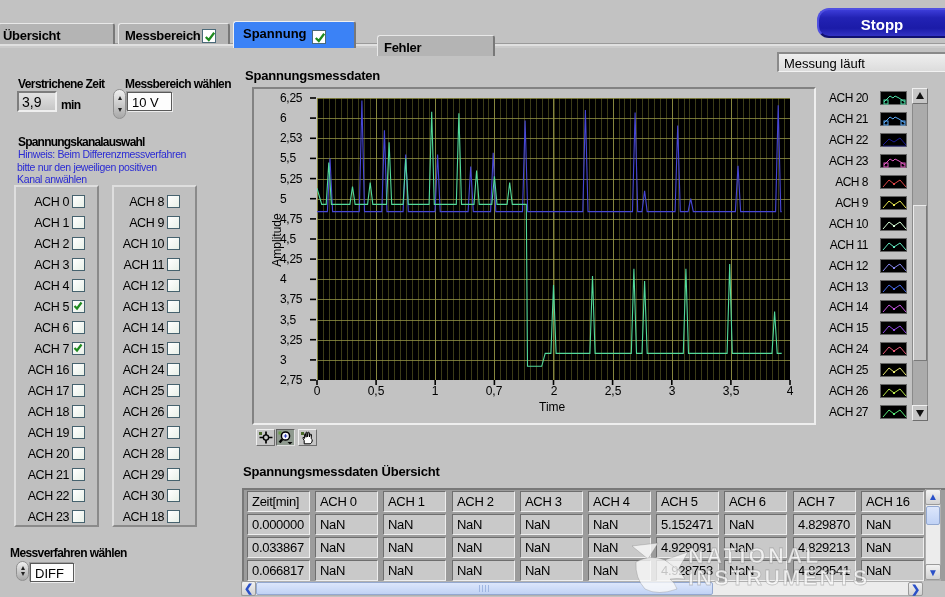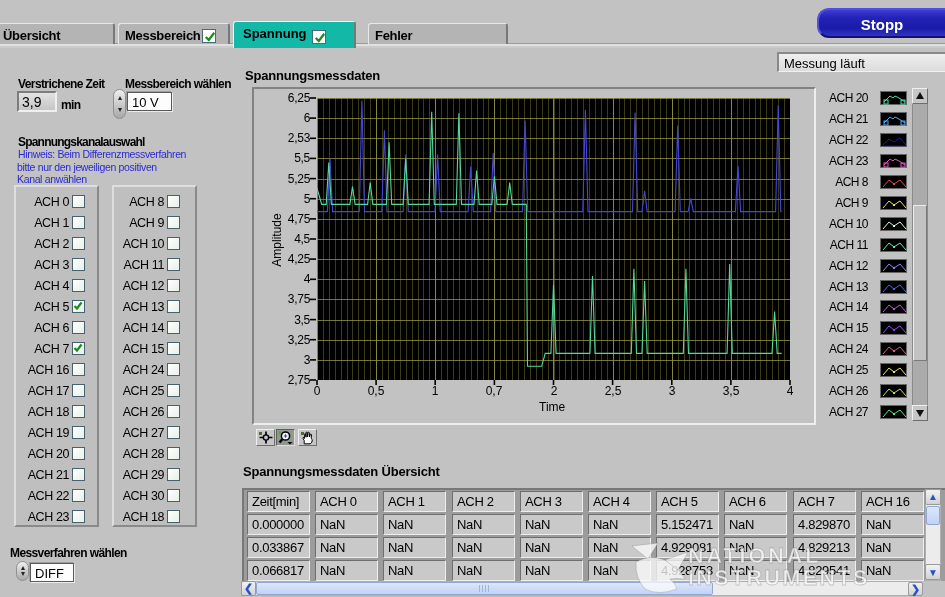--- a/index.html
+++ b/index.html
@@ -1,20 +1,20 @@
 <!DOCTYPE html>
 <html><head><meta charset="utf-8"><style>
 *{margin:0;padding:0;box-sizing:border-box}
 html,body{width:945px;height:597px;overflow:hidden}
 body{background:#c2c2c2;font-family:"Liberation Sans",sans-serif;position:relative;color:#000}
 .abs{position:absolute}
 
 .tabline{position:absolute;left:0;top:43px;width:945px;height:5px;background:linear-gradient(to bottom,#9a9a9a 0 1px,#e0e0e0 1px 3px,#cbcbcb 3px)}
 .tab{position:absolute;top:23px;height:21px;background:#b4b4b4;border-left:1px solid #e8e8e8;border-top:1px solid #e8e8e8;border-right:2px solid #787878;border-radius:3px 3px 0 0;font-weight:bold;font-size:13px;letter-spacing:-0.3px;padding:4px 0 0 6px;z-index:2}
-.tabactive{position:absolute;top:21px;height:27px;background:#14b8a6;border-left:1px solid #f0f0f0;border-top:1px solid #f0f0f0;border-right:2px solid #787878;border-radius:3px 3px 0 0;font-weight:bold;font-size:13px;padding:4px 0 0 9px;z-index:3}
+.tabactive{position:absolute;top:21px;height:27px;background:#3b82f6;border-left:1px solid #f0f0f0;border-top:1px solid #f0f0f0;border-right:2px solid #787878;border-radius:3px 3px 0 0;font-weight:bold;font-size:13px;padding:4px 0 0 9px;z-index:3}
 .tabcb{position:absolute;width:14px;height:14px;background:#fff;border:1px solid #4a6a7a;text-align:center;z-index:5}
 .tabcb svg{position:absolute;left:1px;top:1px}
 
 .stopbtn{position:absolute;left:817px;top:8px;width:128px;height:30px;background:linear-gradient(to bottom,#3c3cd8 0%,#2222b4 30%,#1b1ba8 70%,#3333c4 100%);border-radius:12px 0 0 12px;border-top:2px solid #5050e0;border-left:2px solid #5050e0;border-bottom:2px solid #101070;color:#fff;font-weight:bold;font-size:15px;text-align:center;padding-top:6px;z-index:5}
 .statusbox{position:absolute;left:777px;top:52px;width:168px;height:20px;background:linear-gradient(to bottom,#efefef,#dcdcdc);border-top:2px solid #8a8a8a;border-left:2px solid #8a8a8a;border-bottom:1px solid #f2f2f2;font-size:13px;padding:2px 0 0 5px}
 
 .blab{position:absolute;font-size:12px;font-weight:bold;letter-spacing:-0.6px}
 .valbox{position:absolute;left:17px;top:91px;width:40px;height:21px;border-top:2px solid #7d7d7d;border-left:2px solid #7d7d7d;border-right:2px solid #efefef;border-bottom:2px solid #efefef;background:linear-gradient(to bottom,#e2e2e2,#c6c6c6);font-size:14px;padding:1px 0 0 3px}
 .dropbox{position:absolute;background:#fdfdfd;border:1px solid #5a5a5a;font-size:14px;padding:1px 0 0 4px;box-shadow:1px 1px 0 #ededed, -1px -1px 0 #9d9d9d}
 .hint{position:absolute;font-size:10.5px;color:#2a2ad4;letter-spacing:-0.35px}
@@ -27,21 +27,21 @@
 .spin:before{content:"";position:absolute;left:3.5px;top:20%;border-left:2.5px solid transparent;border-right:2.5px solid transparent;border-bottom:4px solid #222}
 .spin:after{content:"";position:absolute;left:3.5px;bottom:20%;border-left:2.5px solid transparent;border-right:2.5px solid transparent;border-top:4px solid #222}
 
 .charttitle{position:absolute;font-size:13px;font-weight:bold;letter-spacing:-0.2px}
 .chartframe{position:absolute;left:252px;top:87px;width:564px;height:338px;border-top:2px solid #828282;border-left:2px solid #828282;border-right:2px solid #eeeeee;border-bottom:2px solid #eeeeee;background:#c2c2c2}
 .plot{position:absolute;left:317px;top:98px;width:473px;height:282px;background:#000;
  background-image:
   repeating-linear-gradient(to bottom, rgba(148,148,70,0.78) 0 1px, transparent 1px 20.143px),
   repeating-linear-gradient(to right, rgba(152,152,72,0.8) 0 1px, transparent 1px 59.125px),
   repeating-linear-gradient(to right, rgba(96,96,38,0.62) 0 1px, transparent 1px 5.9125px);}
-.ylab{position:absolute;right:635px;width:30px;text-align:right;font-size:12px;letter-spacing:-0.3px}
+.ylab{position:absolute;right:635px;width:30px;text-align:left;font-size:12px;letter-spacing:-0.3px}
 .xlab{position:absolute;top:384px;width:40px;text-align:center;font-size:12px}
 .axtitle{position:absolute;font-size:12px}
 
 .legtxt{position:absolute;right:77px;width:60px;text-align:right;font-size:12px;letter-spacing:-0.5px}
 .legbox{position:absolute;left:880px;width:27px;height:14px;background:#000;border:1px solid #666}
 .legbox svg{display:block}
 .sbar{position:absolute;left:912px;top:88px;width:16px;height:333px;background:#ababab;border:1px solid #8a8a8a}
 .sbtn{position:absolute;left:912px;width:16px;height:16px;background:#c6c6c6;border-top:1px solid #f0f0f0;border-left:1px solid #f0f0f0;border-right:1px solid #6e6e6e;border-bottom:1px solid #6e6e6e}
 .sthumb{position:absolute;left:913px;top:205px;width:14px;height:156px;background:#c2c2c2;border-top:1px solid #ebebeb;border-left:1px solid #ebebeb;border-right:1px solid #7a7a7a;border-bottom:1px solid #7a7a7a}
 .tri-up{width:0;height:0;border-left:4px solid transparent;border-right:4px solid transparent;border-bottom:7px solid #111;margin:3px auto 0}
@@ -66,21 +66,21 @@
     <svg width="12" height="12" viewBox="0 0 10 10">
       <path d="M1.5 5 L4 7.5 L8.5 1.5" stroke="#1e8a1e" stroke-width="1.9" fill="none"></path>
     </svg>
   </div>
 <div class="tabactive" style="left:233px;width:123px;">Spannung</div>
 <div class="tabcb" style="left:312px;top:30px;z-index:4">
     <svg width="12" height="12" viewBox="0 0 10 10">
       <path d="M1.5 5 L4 7.5 L8.5 1.5" stroke="#1e8a1e" stroke-width="1.9" fill="none"></path>
     </svg>
   </div>
-<div class="tab" style="left:368px;width:140px;">Fehler</div>
+<div class="tab" style="left:377px;width:118px;margin-top:12px;">Fehler</div>
 
 <div class="stopbtn">Stopp</div>
 <div class="statusbox">Messung läuft</div>
 
 <div class="blab" style="left:18px;top:77px">Verstrichene Zeit</div>
 <div class="valbox">3,9</div>
 <div class="blab" style="left:61px;top:98px">min</div>
 <div class="blab" style="left:125px;top:77px">Messbereich wählen</div>
 <div class="spin" style="left:113px;top:89px"></div>
 <div class="dropbox" style="left:127px;top:92px;width:45px;height:19px;font-size:13px;padding-top:2px">10 V</div>

